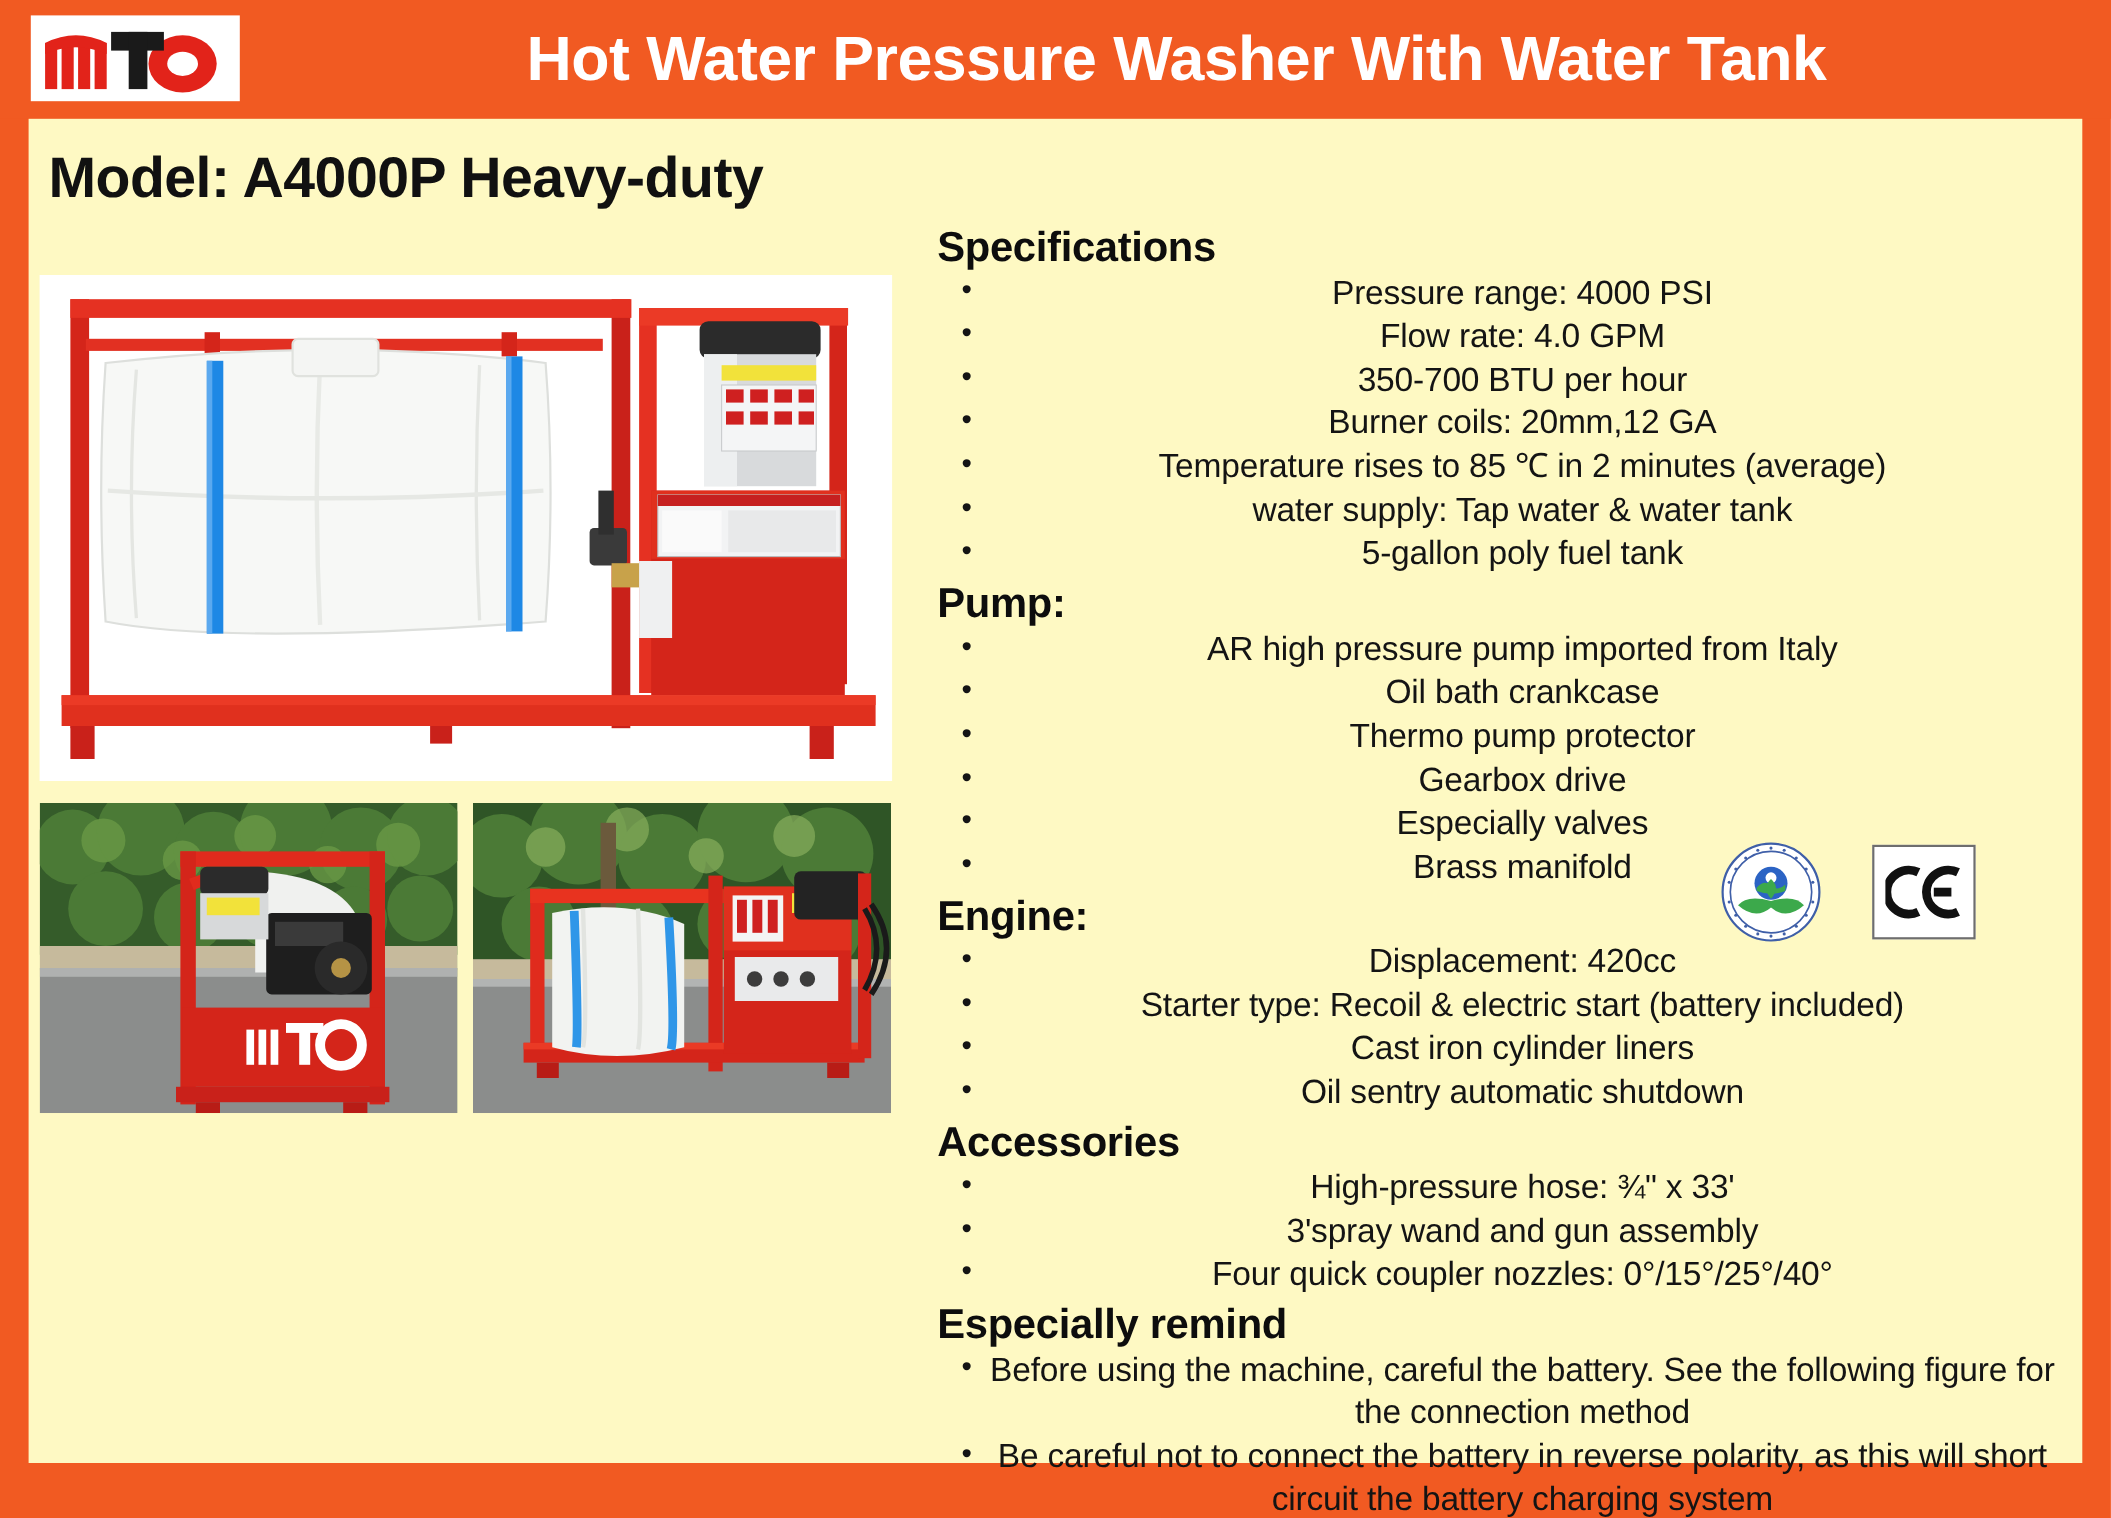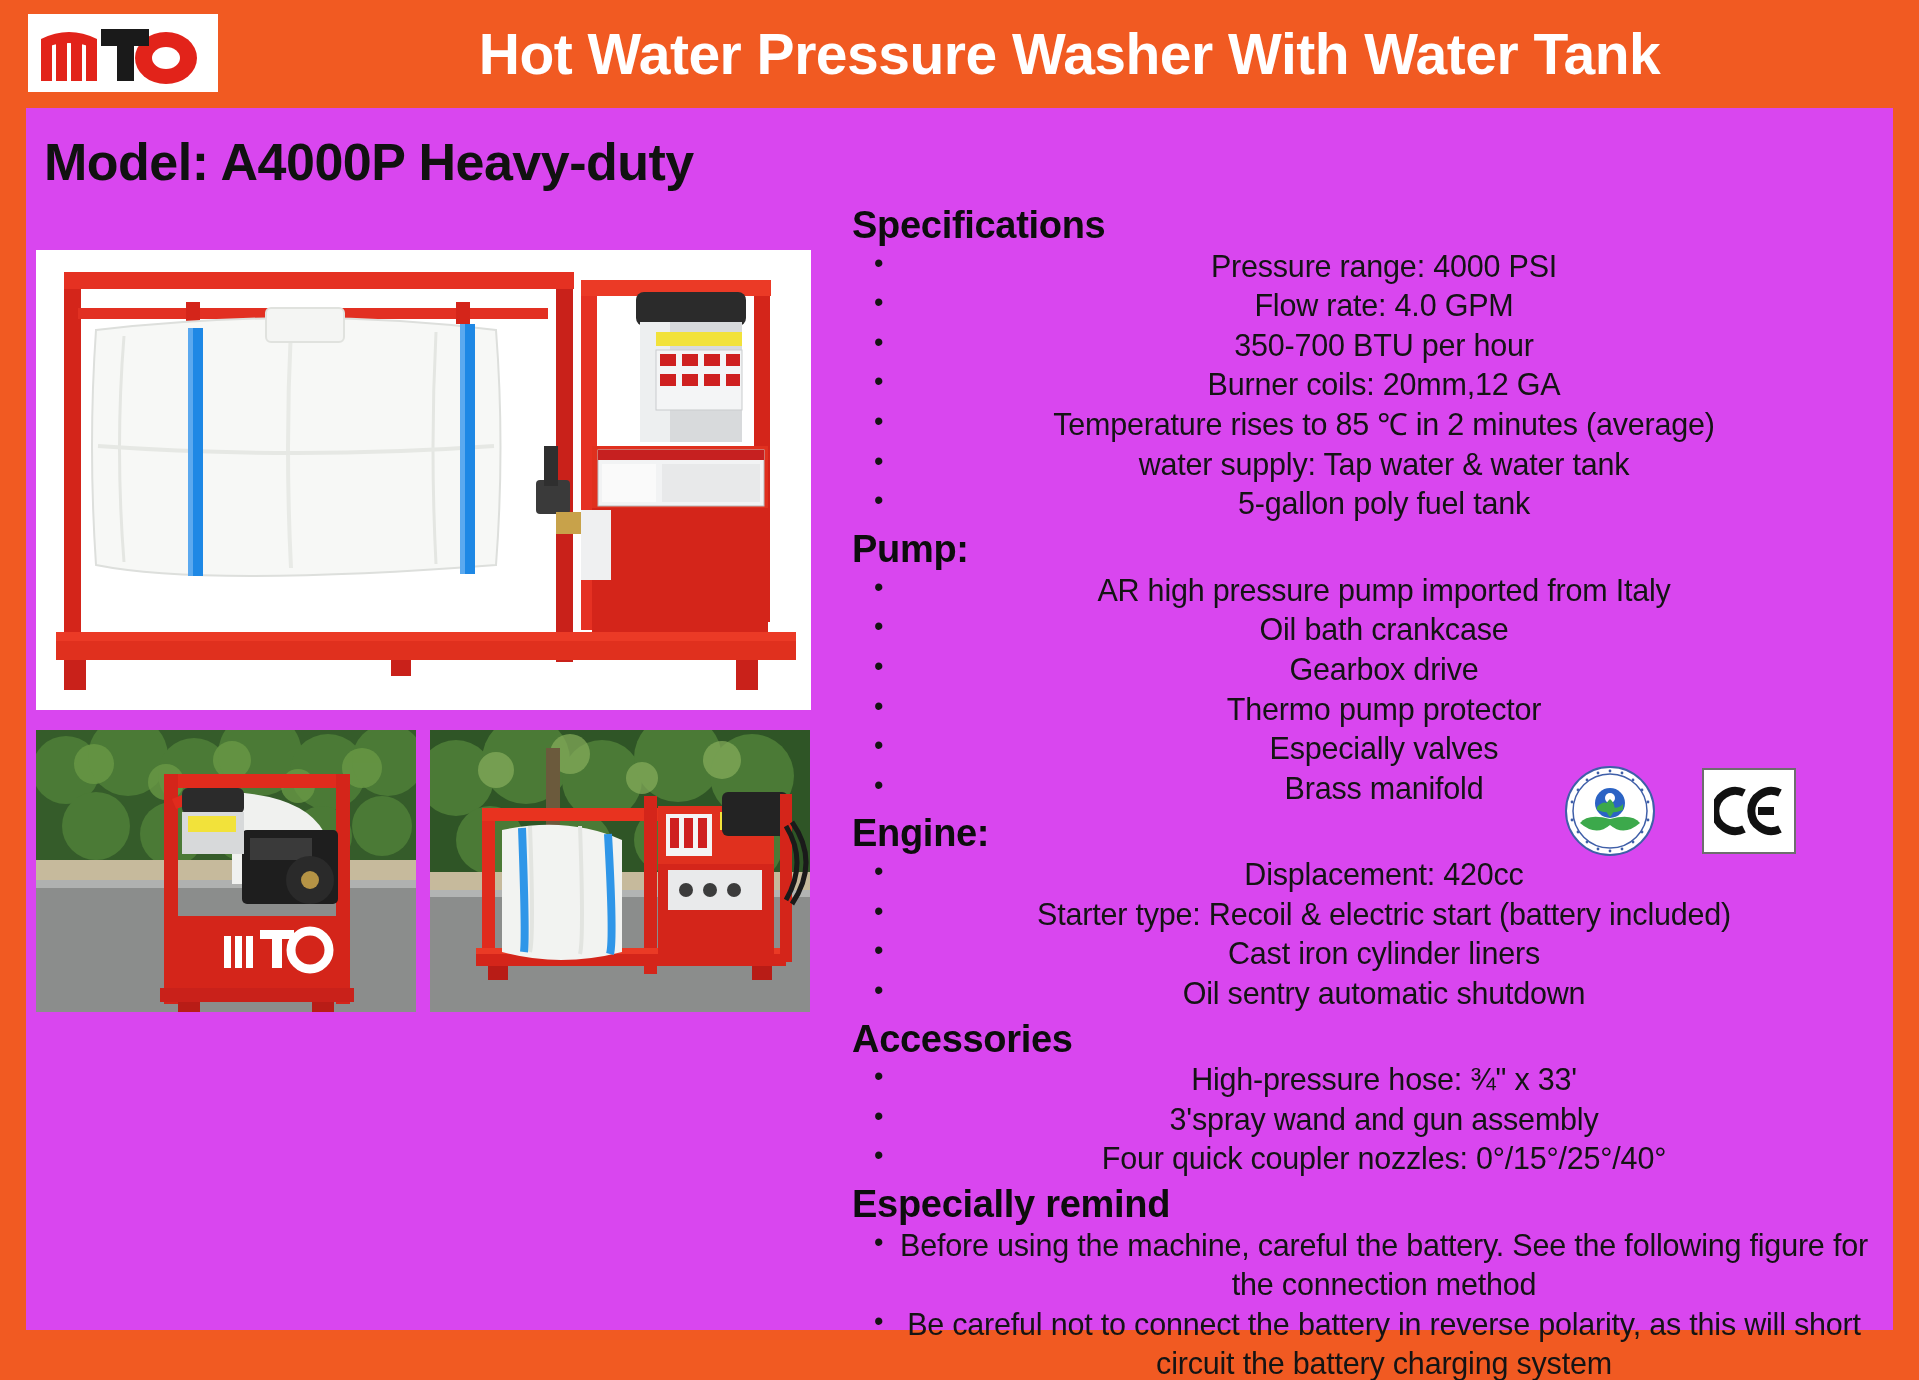--- a/index.html
+++ b/index.html
@@ -63,21 +63,21 @@
     font-family: "Liberation Sans", sans-serif;
   }
 
   
   .card {
     position: absolute;
     left: 26px;
     top: 108px;
     width: 1867px;
     height: 1222px;
-    background: #d946ef;
+    background: #fef9c3;
   }
 
   
   .model-line {
     position: absolute;
     left: 18px;
     top: 24px;
     font-size: 52px;
     font-weight: bold;
     color: #111111;
@@ -422,22 +422,22 @@
         <li>Burner coils: 20mm,12 GA</li>
         <li>Temperature rises to 85 ℃ in 2 minutes (average)</li>
         <li>water supply: Tap water &amp; water tank</li>
         <li>5-gallon poly fuel tank</li>
       </ul>
 
       <div class="sec-head">Pump:</div>
       <ul class="sec-list">
         <li>AR high pressure pump imported from Italy</li>
         <li>Oil bath crankcase</li>
+        <li>Thermo pump protector</li>
         <li>Gearbox drive</li>
-        <li>Thermo pump protector</li>
         <li>Especially valves</li>
         <li>Brass manifold</li>
       </ul>
 
       <div class="sec-head">Engine:</div>
       <ul class="sec-list">
         <li>Displacement: 420cc</li>
         <li>Starter type: Recoil &amp; electric start (battery included)</li>
         <li>Cast iron cylinder liners</li>
         <li>Oil sentry automatic shutdown</li>

